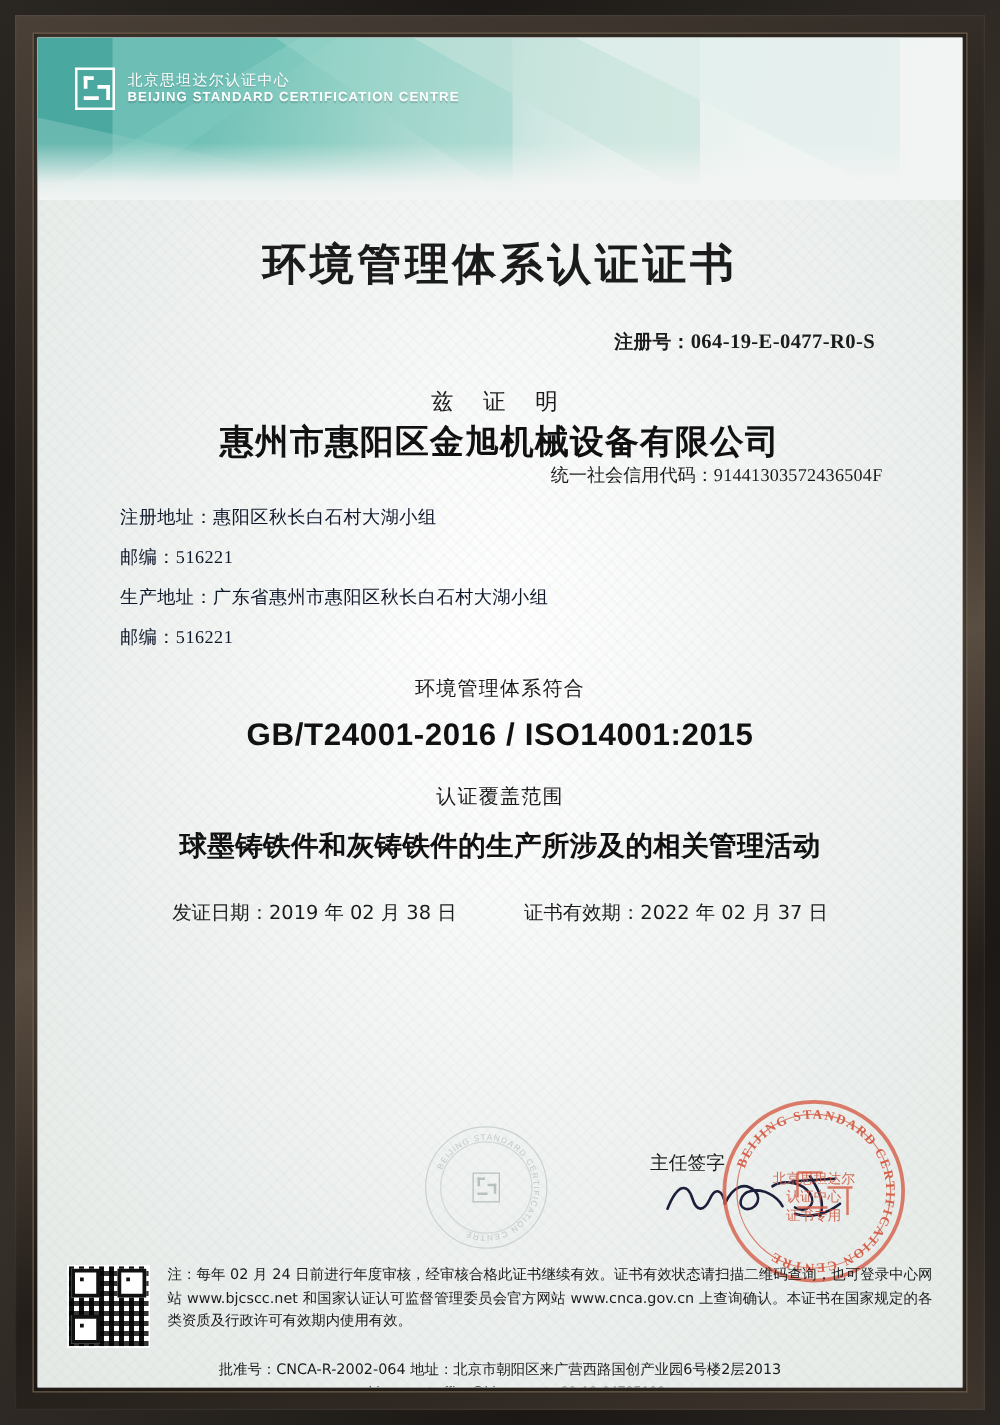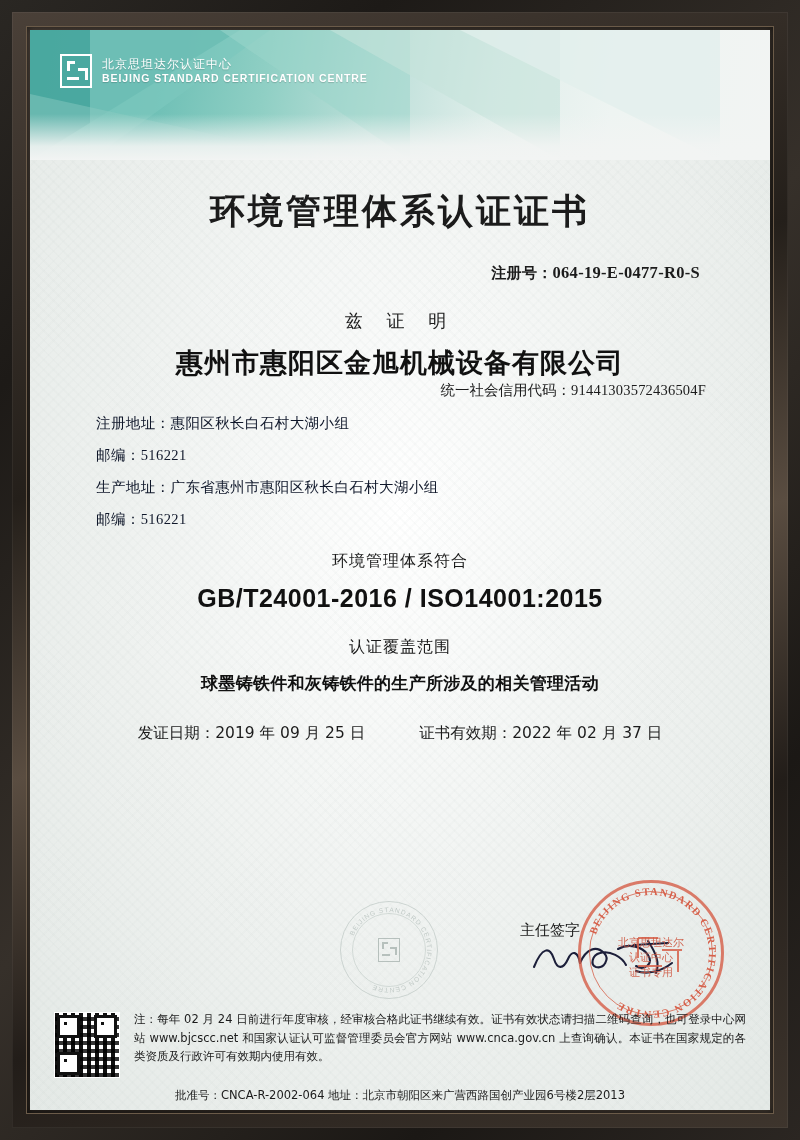--- a/index.html
+++ b/index.html
@@ -158,21 +158,21 @@
     color: #1b1b1b;
     margin-top: 26px;
   }
   .company {
     text-align: center;
     font-family: "DejaVu Sans", "Liberation Sans", sans-serif;
     font-weight: bold;
     font-size: 27px;
     letter-spacing: 1px;
     color: #111;
-    margin-top: 12px;
+    margin-top: 2px;
   }
   .credit-code {
     text-align: right;
     font-size: 14.5px;
     color: #1b1b1b;
     padding-right: 8px;
   }
   .credit-code .lbl { font-family: "DejaVu Sans", "Liberation Sans", sans-serif; }
   .credit-code .val { font-family: "Liberation Serif", serif; letter-spacing: 0.2px; }
 
@@ -207,21 +207,21 @@
     font-family: "DejaVu Sans", "Liberation Sans", sans-serif;
     font-size: 16px;
     color: #1b1b1b;
     margin-top: 24px;
     letter-spacing: 1px;
   }
   .scope-value {
     text-align: center;
     font-family: "DejaVu Sans", "Liberation Sans", sans-serif;
     font-weight: bold;
-    font-size: 17px;
+    font-size: 22px;
     color: #111;
     margin-top: 14px;
     letter-spacing: 0.3px;
   }
 
   .dates {
     display: flex;
     justify-content: center;
     gap: 54px;
     margin-top: 28px;
@@ -431,21 +431,21 @@
         <div class="addr-row">邮编：516221</div>
       </div>
 
       <div class="std-label">环境管理体系符合</div>
       <div class="std-value">GB/T24001-2016 / ISO14001:2015</div>
 
       <div class="scope-label">认证覆盖范围</div>
       <div class="scope-value">球墨铸铁件和灰铸铁件的生产所涉及的相关管理活动</div>
 
       <div class="dates">
-        <span>发证日期：2019 年 09 月 25 日</span>
+        <span>发证日期：2019 年 02 月 38 日</span>
         <span>证书有效期：2022 年 02 月 37 日</span>
       </div>
     </div>
 
     <div class="sign-area">
 
       <div class="watermark-seal">
         <svg class="wm-ring-text" viewBox="0 0 96 96">
           <defs>
               <path id="wmc" d="M 48,48 m -38,0 a 38,38 0 1,1 76,0 a 38,38 0 1,1 -76,0"></path>

